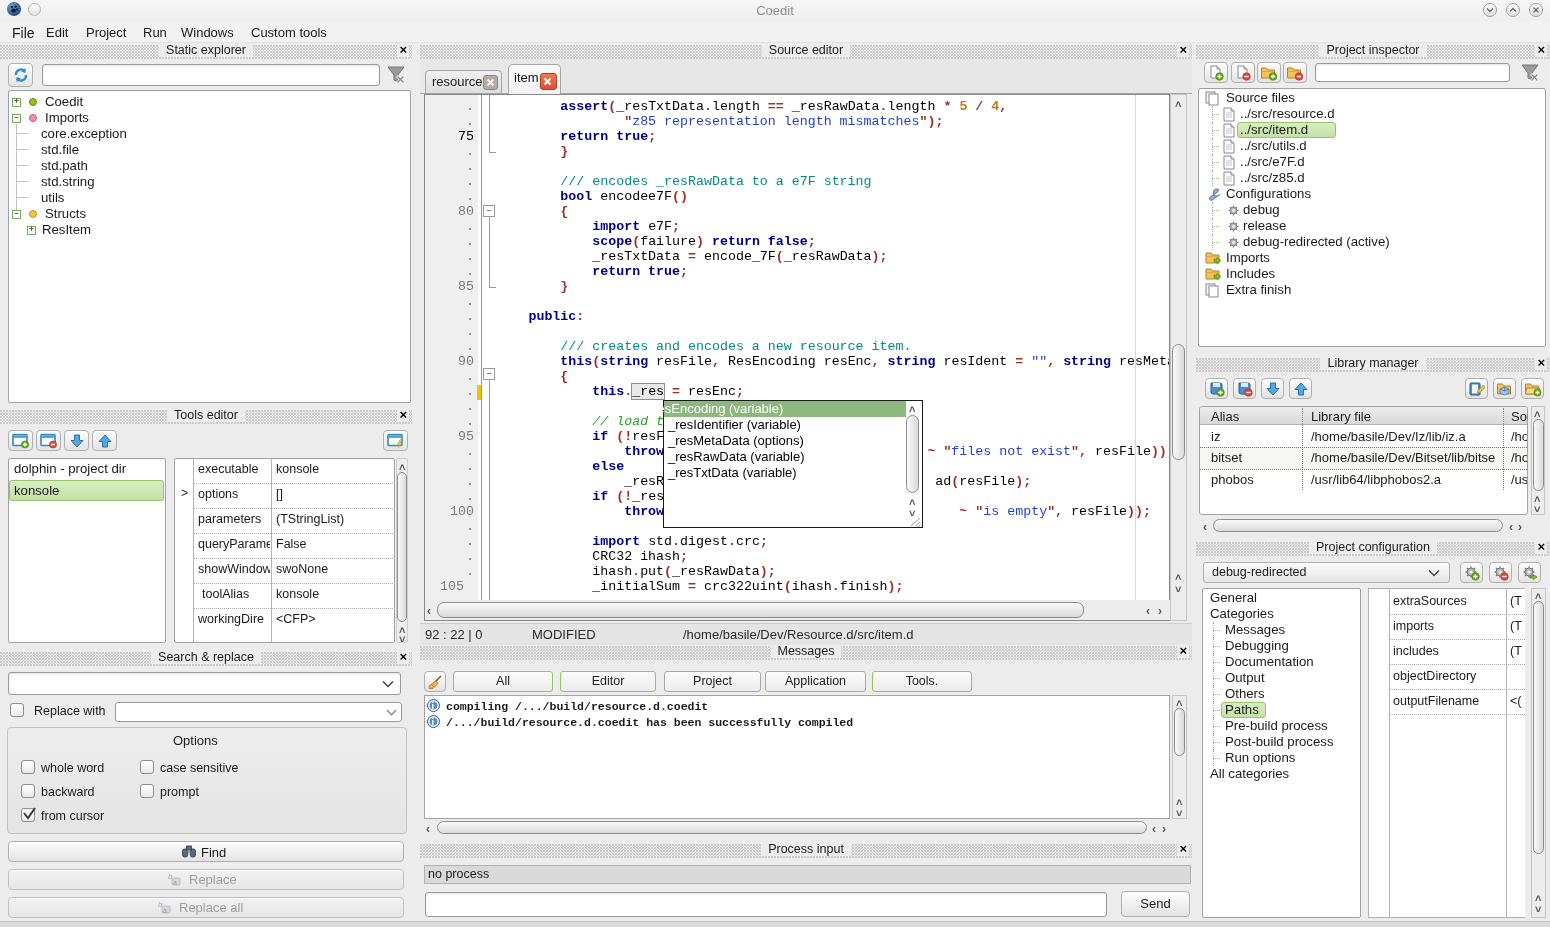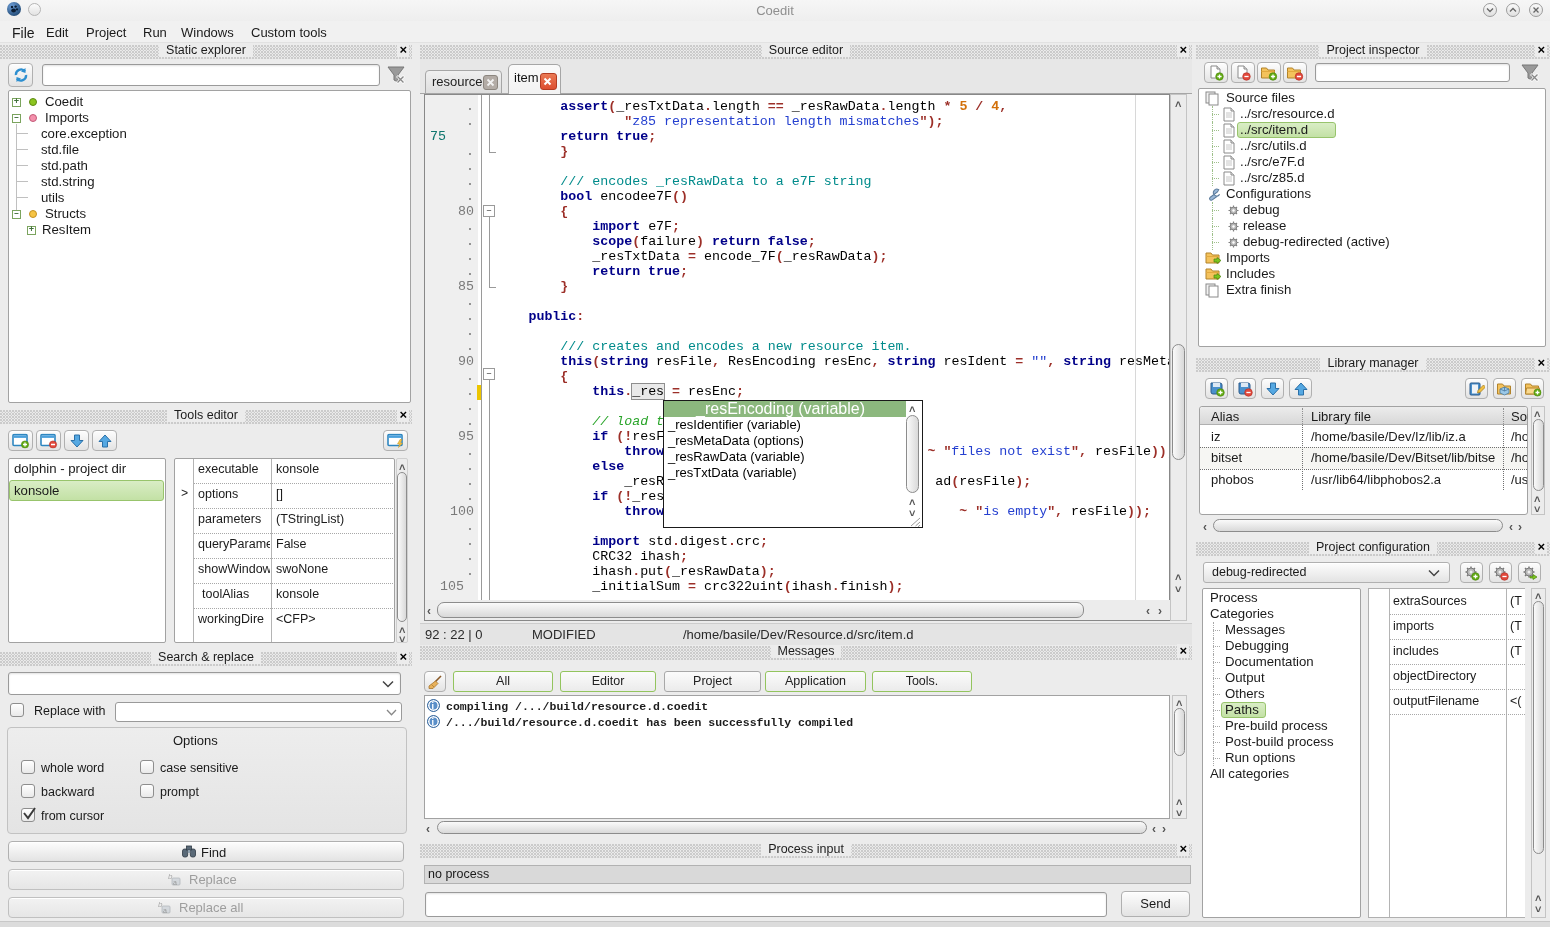--- a/index.html
+++ b/index.html
@@ -246,21 +246,21 @@
 <div class="vline" style="left:489px;top:95px;height:57px;background:#9a9a9a"></div>
 <div class="abs" style="left:489px;top:152px;width:7px;height:1px;background:#9a9a9a"></div>
 <div class="abs" style="left:483px;top:205px;width:12px;height:12px;border:1px solid #9a9a9a;background:#fff;font:10px 'Liberation Mono';color:#555;text-align:center;line-height:10px">–</div>
 <div class="vline" style="left:489px;top:217px;height:70px;background:#9a9a9a"></div>
 <div class="abs" style="left:489px;top:287px;width:7px;height:1px;background:#9a9a9a"></div>
 <div class="abs" style="left:483px;top:368px;width:12px;height:12px;border:1px solid #9a9a9a;background:#fff;font:10px 'Liberation Mono';color:#555;text-align:center;line-height:10px">–</div>
 <div class="vline" style="left:489px;top:380px;height:220px;background:#9a9a9a"></div>
 <div class="vline" style="left:1135px;top:95px;height:505px;background:#d8d8d8"></div>
 <div class="abs mono" style="left:430px;top:99px;width:44px;text-align:right;font-size:13.3px;line-height:15px;color:#7a7a7a">.</div>
 <div class="abs mono" style="left:430px;top:114px;width:44px;text-align:right;font-size:13.3px;line-height:15px;color:#7a7a7a">.</div>
-<div class="abs mono" style="left:430px;top:129px;width:44px;text-align:left;font-size:13.3px;line-height:15px;color:#0f766e">75</div>
+<div class="abs mono" style="left:430px;top:129px;width:44px;text-align:right;font-size:13.3px;line-height:15px;color:#000000">75</div>
 <div class="abs mono" style="left:430px;top:144px;width:44px;text-align:right;font-size:13.3px;line-height:15px;color:#7a7a7a">.</div>
 <div class="abs mono" style="left:430px;top:159px;width:44px;text-align:right;font-size:13.3px;line-height:15px;color:#7a7a7a">.</div>
 <div class="abs mono" style="left:430px;top:174px;width:44px;text-align:right;font-size:13.3px;line-height:15px;color:#7a7a7a">.</div>
 <div class="abs mono" style="left:430px;top:189px;width:44px;text-align:right;font-size:13.3px;line-height:15px;color:#7a7a7a">.</div>
 <div class="abs mono" style="left:430px;top:204px;width:44px;text-align:right;font-size:13.3px;line-height:15px;color:#7a7a7a">80</div>
 <div class="abs mono" style="left:430px;top:219px;width:44px;text-align:right;font-size:13.3px;line-height:15px;color:#7a7a7a">.</div>
 <div class="abs mono" style="left:430px;top:234px;width:44px;text-align:right;font-size:13.3px;line-height:15px;color:#7a7a7a">.</div>
 <div class="abs mono" style="left:430px;top:249px;width:44px;text-align:right;font-size:13.3px;line-height:15px;color:#7a7a7a">.</div>
 <div class="abs mono" style="left:430px;top:264px;width:44px;text-align:right;font-size:13.3px;line-height:15px;color:#7a7a7a">.</div>
 <div class="abs mono" style="left:430px;top:279px;width:44px;text-align:right;font-size:13.3px;line-height:15px;color:#7a7a7a">85</div>
@@ -315,21 +315,21 @@
                 <k>throw</k>                                     <p1>~</p1> <p1>"</p1><st>is empty</st><p1>",</p1> resFile<p1>));</p1>
 
             <k>import</k> std<p1>.</p1>digest<p1>.</p1>crc<p1>;</p1>
             CRC32 ihash<p1>;</p1>
             ihash<p1>.</p1>put<p1>(</p1>_resRawData<p1>);</p1>
             _initialSum <p1>=</p1> crc322uint<p1>(</p1>ihash<p1>.</p1>finish<p1>);</p1></pre>
 </div>
 
 <div class="abs" style="left:663px;top:400px;width:260px;height:128px;background:#fff;border:1px solid #1a1a1a;z-index:5"></div>
 <div class="abs" style="left:664px;top:401px;width:242px;height:16px;background:#8cb87e;z-index:6"></div>
-<div class="abs" style="left:696px;top:401px;font-size:16px;line-height:16px;color:#fff;z-index:7">_resEncoding (variable)</div>
+<div class="abs" style="left:646px;top:401px;font-size:13px;line-height:16px;color:#fff;z-index:7">_resEncoding (variable)</div>
 <div class="abs" style="left:668px;top:417px;font-size:13px;line-height:16px;color:#000;z-index:7">_resIdentifier (variable)</div>
 <div class="abs" style="left:668px;top:433px;font-size:13px;line-height:16px;color:#000;z-index:7">_resMetaData (options)</div>
 <div class="abs" style="left:668px;top:449px;font-size:13px;line-height:16px;color:#000;z-index:7">_resRawData (variable)</div>
 <div class="abs" style="left:668px;top:465px;font-size:13px;line-height:16px;color:#000;z-index:7">_resTxtData (variable)</div>
 <div class="arr" style="left:909px;top:404px;z-index:7">˄</div>
 <div class="sb-thumb" style="left:906px;top:415px;width:13px;height:78px;z-index:7"></div>
 <div class="arr" style="left:909px;top:497px;z-index:7">˄</div>
 <div class="arr" style="left:909px;top:508px;z-index:7">˅</div>
 <svg class="abs" style="left:910px;top:517px;z-index:7" width="11" height="10" viewBox="0 0 11 10">
     <path d="M10 1 L1 9 M10 5 L5.5 9 M10 8.2 L8 9.8" stroke="#9a9a9a" stroke-width="1"></path>
@@ -629,21 +629,21 @@
   </div>
 <div class="btn" style="left:1518px;top:562px;width:23px;height:21px">
 <svg width="16" height="16" viewBox="0 0 16 16">
       <circle cx="7" cy="7" r="4" fill="#b8b8b8" stroke="#787878"></circle>
       <circle cx="7" cy="7" r="1.5" fill="#f0f0f0"></circle>
       <path d="M7 1.5 L7 3 M7 11 L7 12.5 M1.5 7 L3 7 M11 7 L12.5 7 M3 3 L4 4 M10 10 L11 11 M11 3 L10 4 M4 10 L3 11" stroke="#787878" stroke-width="1.4"></path>
       <path d="M8 11.5 L11 11.5 L11 9.5 L15 12 L11 14.5 L11 13 L8 13 Z" fill="#7cc520" stroke="#4a850c" stroke-width=".7"></path>
     </svg>
   </div>
 <div class="wbox" style="left:1202px;top:588px;width:159px;height:330px"></div>
-<div class="trow" style="left:1210px;top:590px">Process</div>
+<div class="trow" style="left:1210px;top:590px">General</div>
 <div class="trow" style="left:1210px;top:606px">Categories</div>
 <div class="abs" style="left:1213px;top:622px;width:1px;height:16px;border-left:1px dotted #a8a8a8"></div>
 <div class="abs" style="left:1213px;top:630px;width:7px;height:1px;border-top:1px dotted #a8a8a8"></div>
 <div class="trow" style="left:1225px;top:622px">Messages</div>
 <div class="abs" style="left:1213px;top:638px;width:1px;height:16px;border-left:1px dotted #a8a8a8"></div>
 <div class="abs" style="left:1213px;top:646px;width:7px;height:1px;border-top:1px dotted #a8a8a8"></div>
 <div class="trow" style="left:1225px;top:638px">Debugging</div>
 <div class="abs" style="left:1213px;top:654px;width:1px;height:16px;border-left:1px dotted #a8a8a8"></div>
 <div class="abs" style="left:1213px;top:662px;width:7px;height:1px;border-top:1px dotted #a8a8a8"></div>
 <div class="trow" style="left:1225px;top:654px">Documentation</div>

